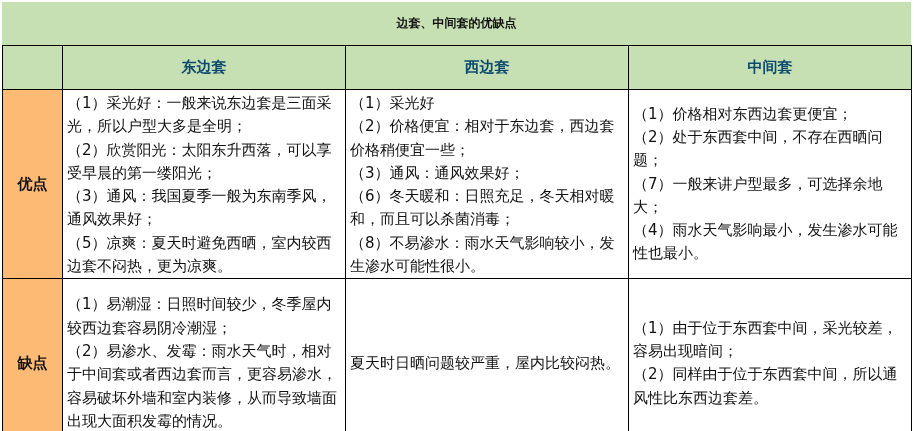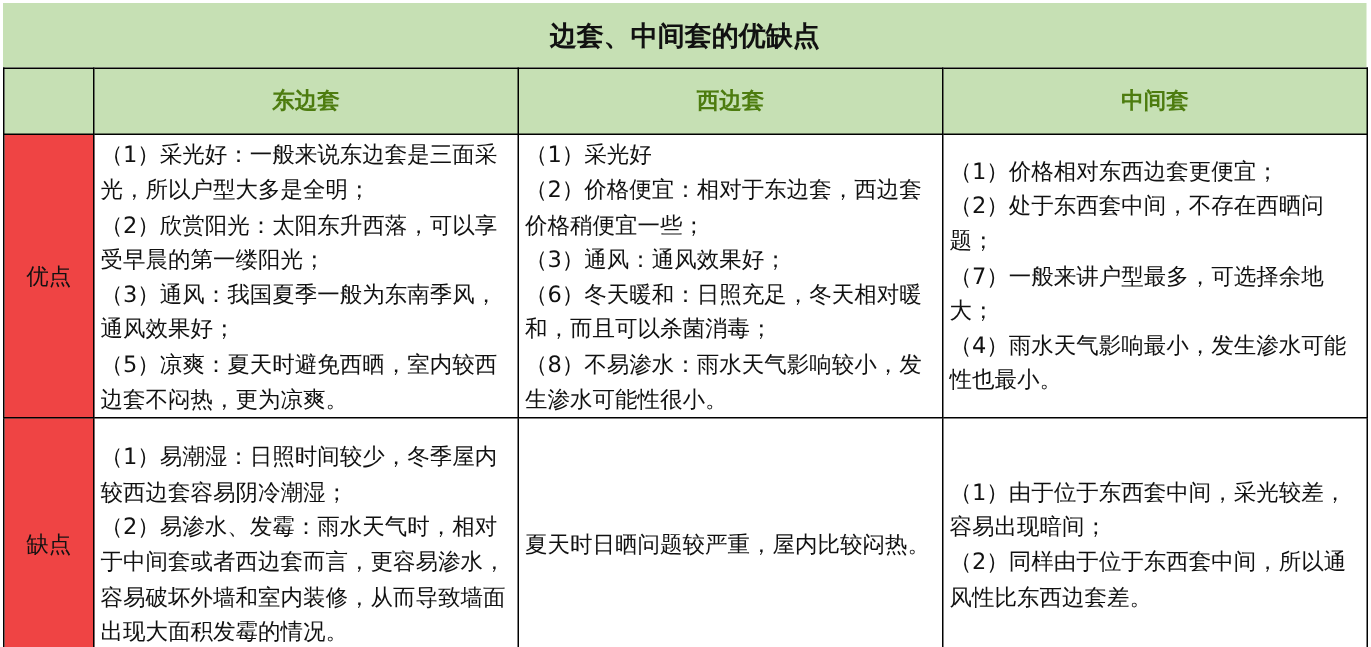--- a/index.html
+++ b/index.html
@@ -16,47 +16,47 @@
       left: 2px;
       top: 2px;
       width: 909px;
     }
     .title-band {
       height: 43px;
       background: #c6e0b4;
       display: flex;
       align-items: center;
       justify-content: center;
-      font-size: 18px;
+      font-size: 12px;
       font-weight: bold;
       color: #111;
     }
     table.pc {
       border-collapse: collapse;
       table-layout: fixed;
       width: 909px;
     }
     table.pc td {
       border: 1.5px solid #000;
       padding: 0;
       vertical-align: middle;
     }
     .hdr td {
       background: #c6e0b4;
       height: 43px;
       text-align: center;
       font-size: 15px;
       font-weight: bold;
-      color: #4d7c0f;
+      color: #0c4a6e;
     }
     .rowlabel {
-      background: #ef4444;
+      background: #fdba74;
       text-align: center;
       font-size: 15px;
-      font-weight: normal;
+      font-weight: bold;
       color: #111;
     }
     .cell {
       background: #ffffff;
       font-size: 15px;
       line-height: 23.3px;
       color: #111;
       padding: 0 4px 0 4px !important;
     }
     .cell .line {

